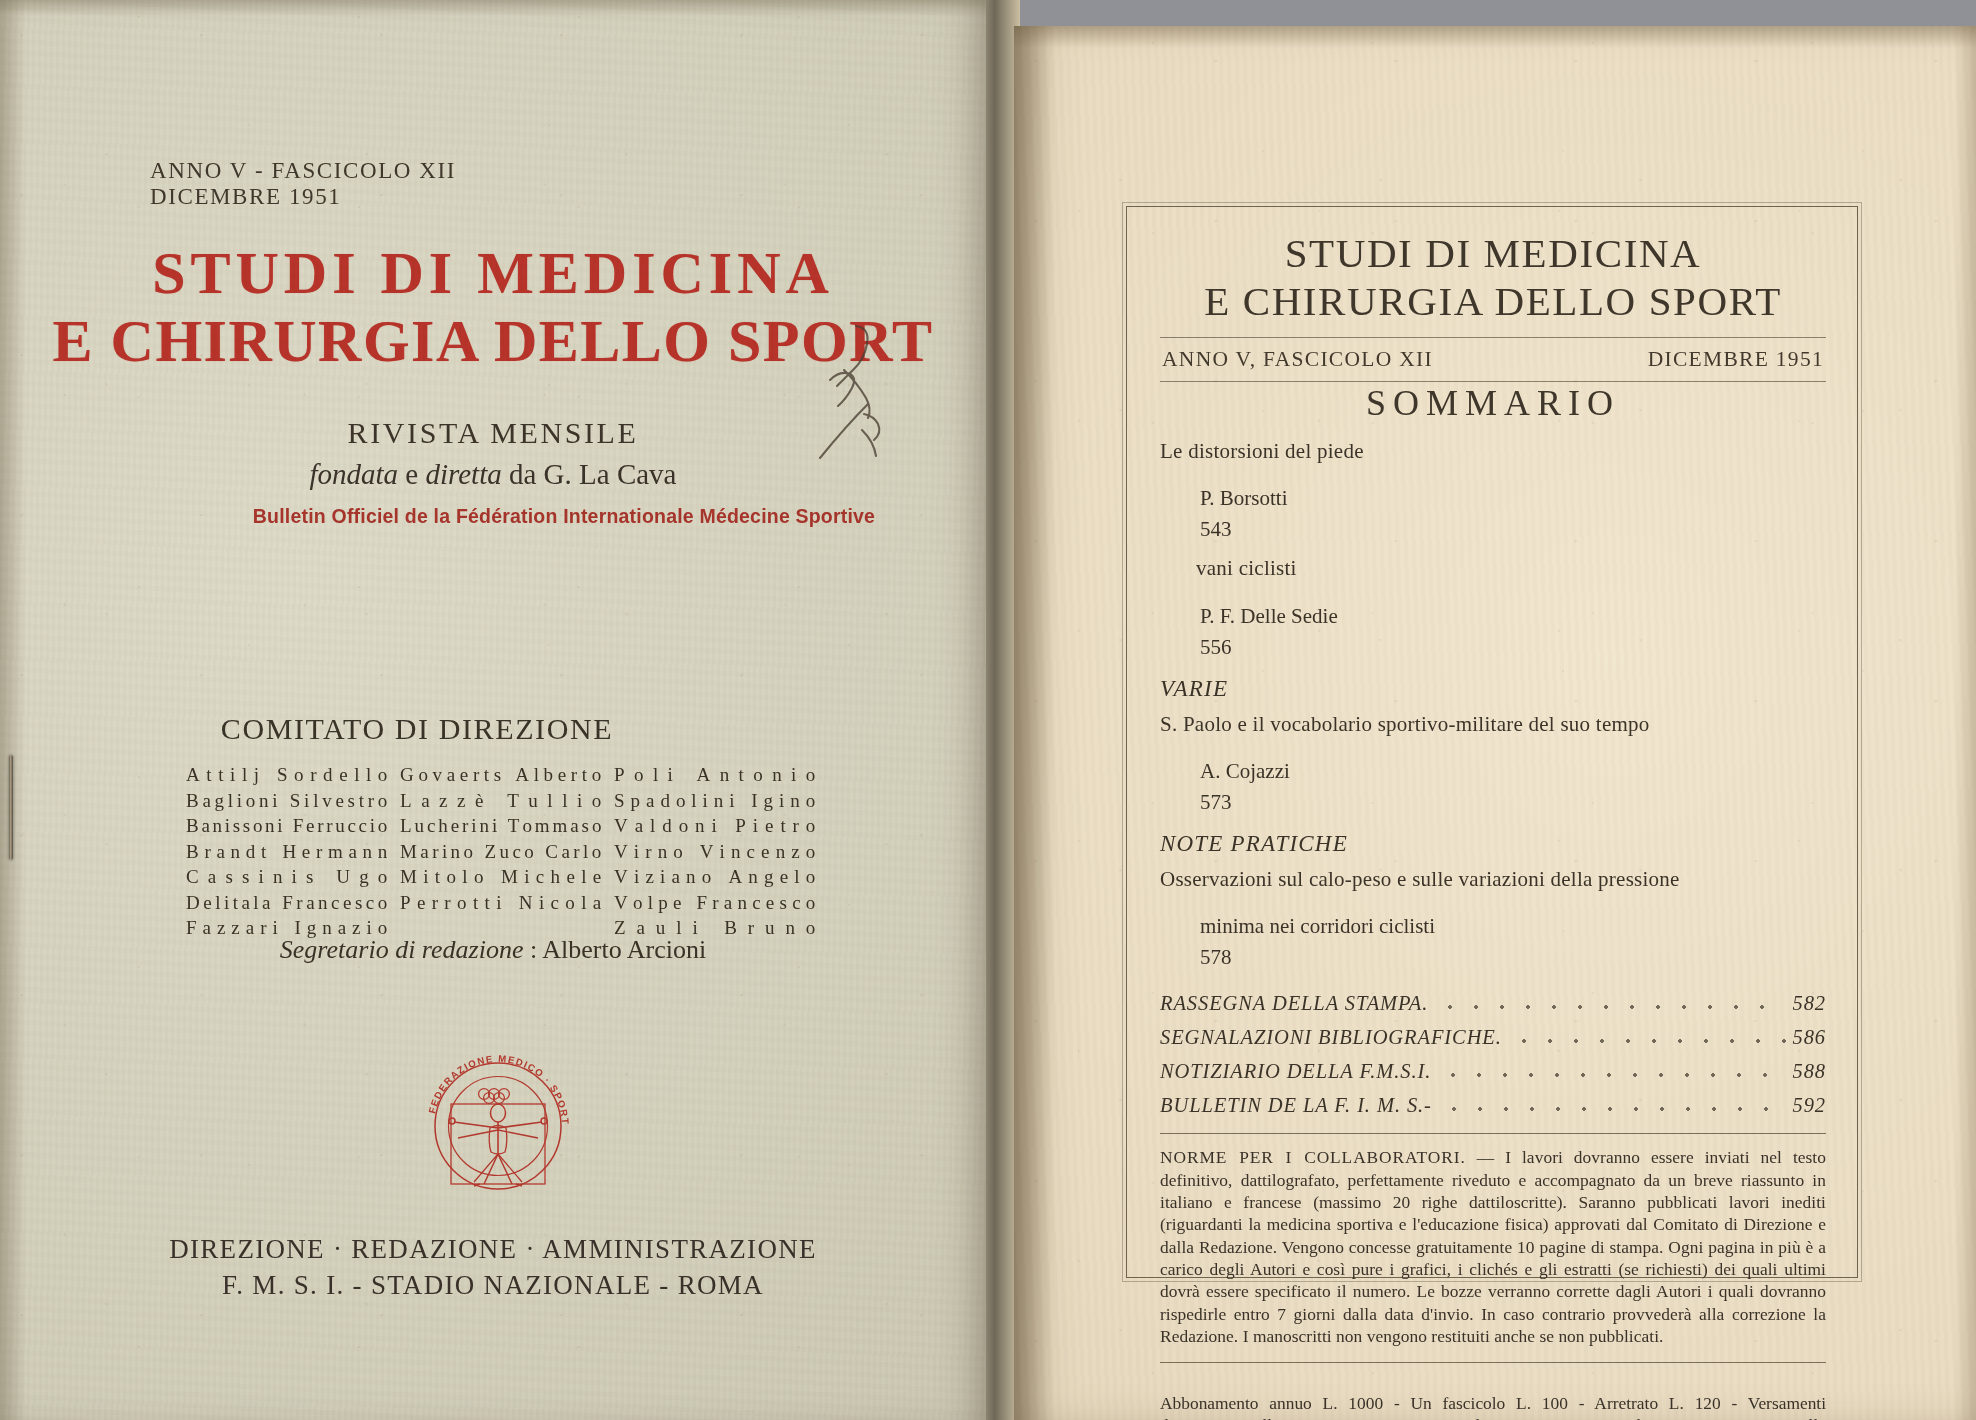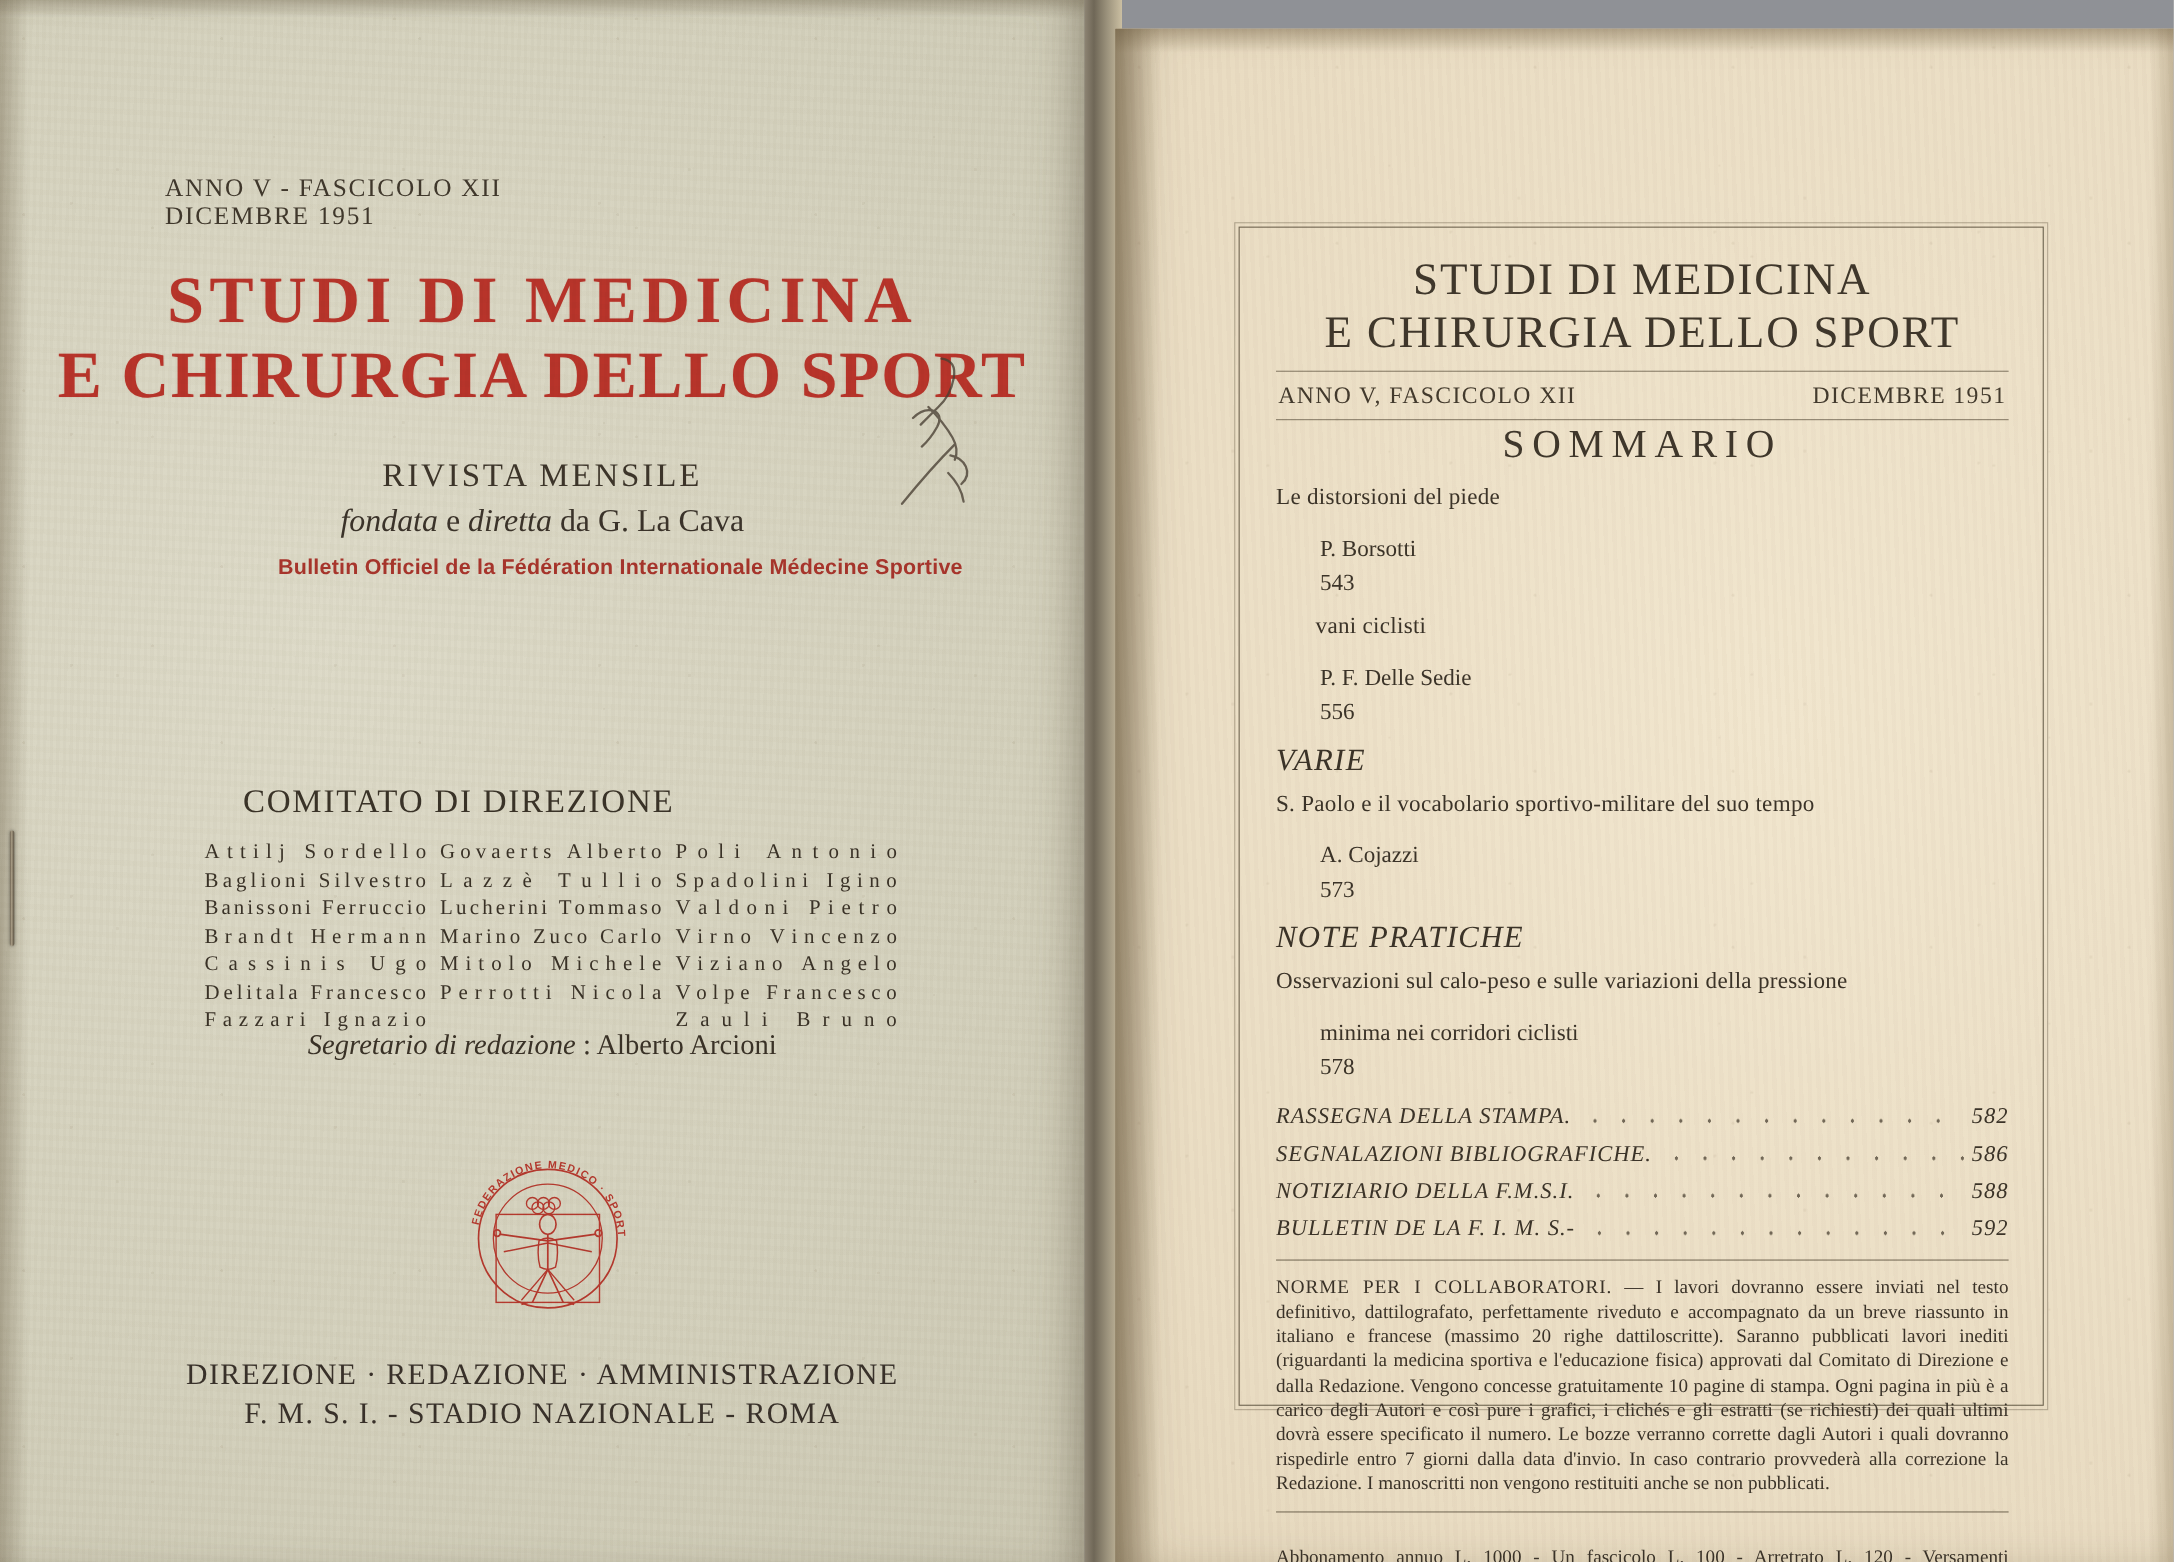--- a/index.html
+++ b/index.html
@@ -187,21 +187,21 @@
   .toc .auth{white-space:nowrap;}
   .toc .dots{
     flex:1;margin:0 7px 6px 9px;height:4px;
     background-image:radial-gradient(circle, #6d6352 1.6px, rgba(0,0,0,0) 1.7px);
     background-size:26px 4px;background-position:0 50%;background-repeat:repeat-x;
     opacity:.95;
   }
   .toc .pg{white-space:nowrap;}
   .toc .sect{
     font-style:italic;letter-spacing:1.2px;color:#3b3328;
-    margin:16px 0 9px 0;font-size:28px;
+    margin:16px 0 9px 0;font-size:23px;
   }
   .toc .sect-row{
     display:flex;align-items:flex-end;font-style:italic;
     letter-spacing:.9px;margin-bottom:11px;font-size:20.5px;
   }
   .toc .sect-row .dots{margin:0 7px 6px 9px;}
 
   .notes{
     margin-top:16px;padding-top:12px;border-top:1px solid #7a6f5a;
     font-size:17.4px;line-height:1.285;text-align:justify;color:#3a3228;

